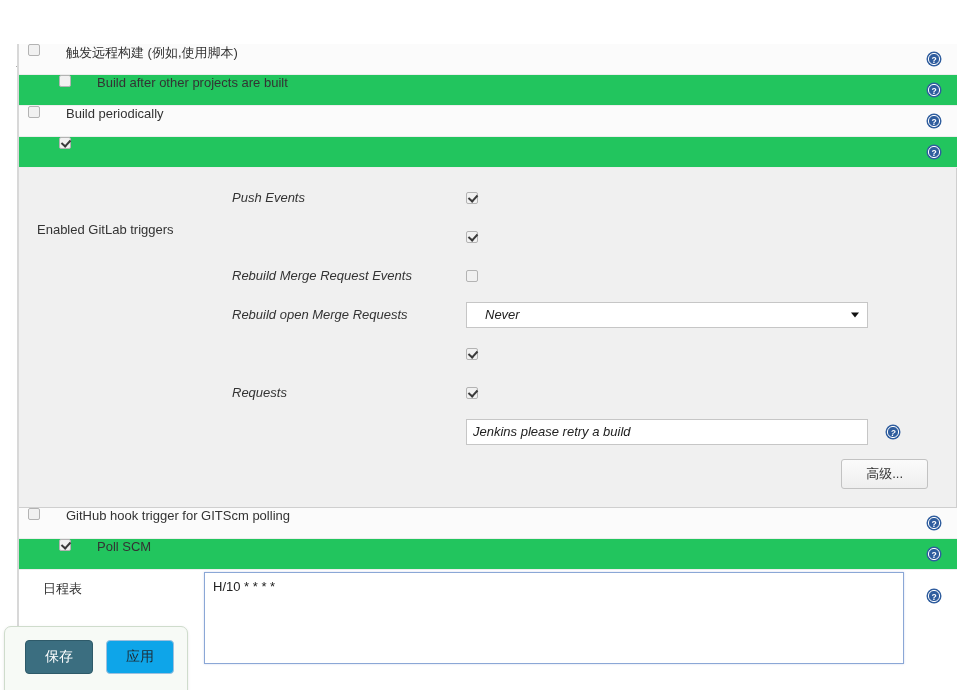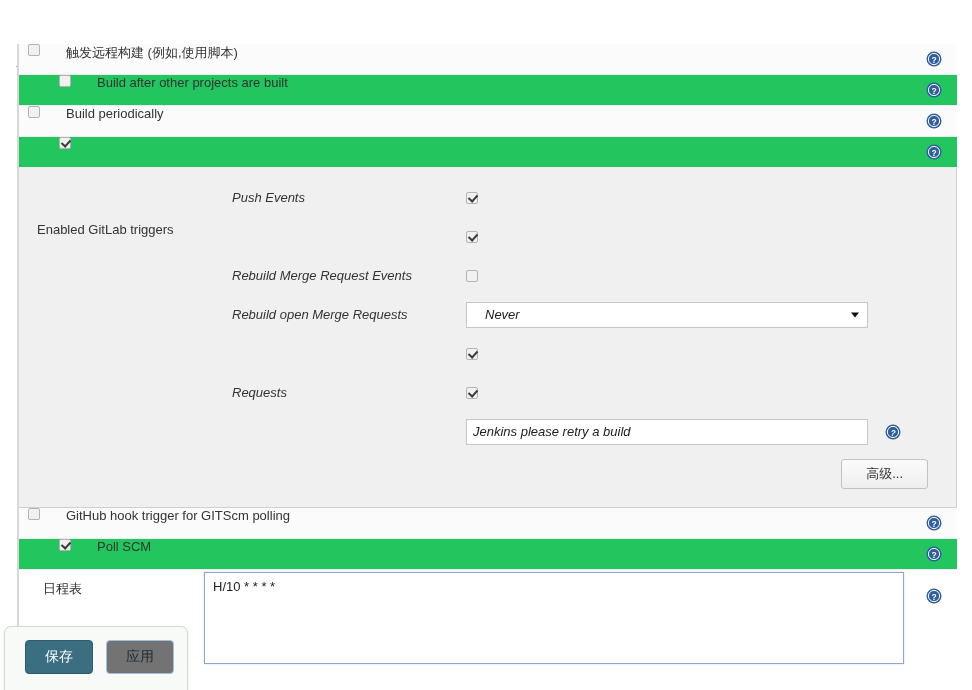--- a/index.html
+++ b/index.html
@@ -268,21 +268,21 @@
   .btn-save {
     left: 20px;
     width: 68px;
     background: #3b6e80;
     border: 1px solid #2e5a69;
     color: #ffffff;
   }
   .btn-apply {
     left: 101px;
     width: 68px;
-    background: #737373;
+    background: #0ea5e9;
     border: 1px solid #9dc0de;
     color: #1d2a33;
   }
 </style>
 </head>
 <body>
 
 <div class="page-title">构建触发器</div>
 
 <div class="section">

